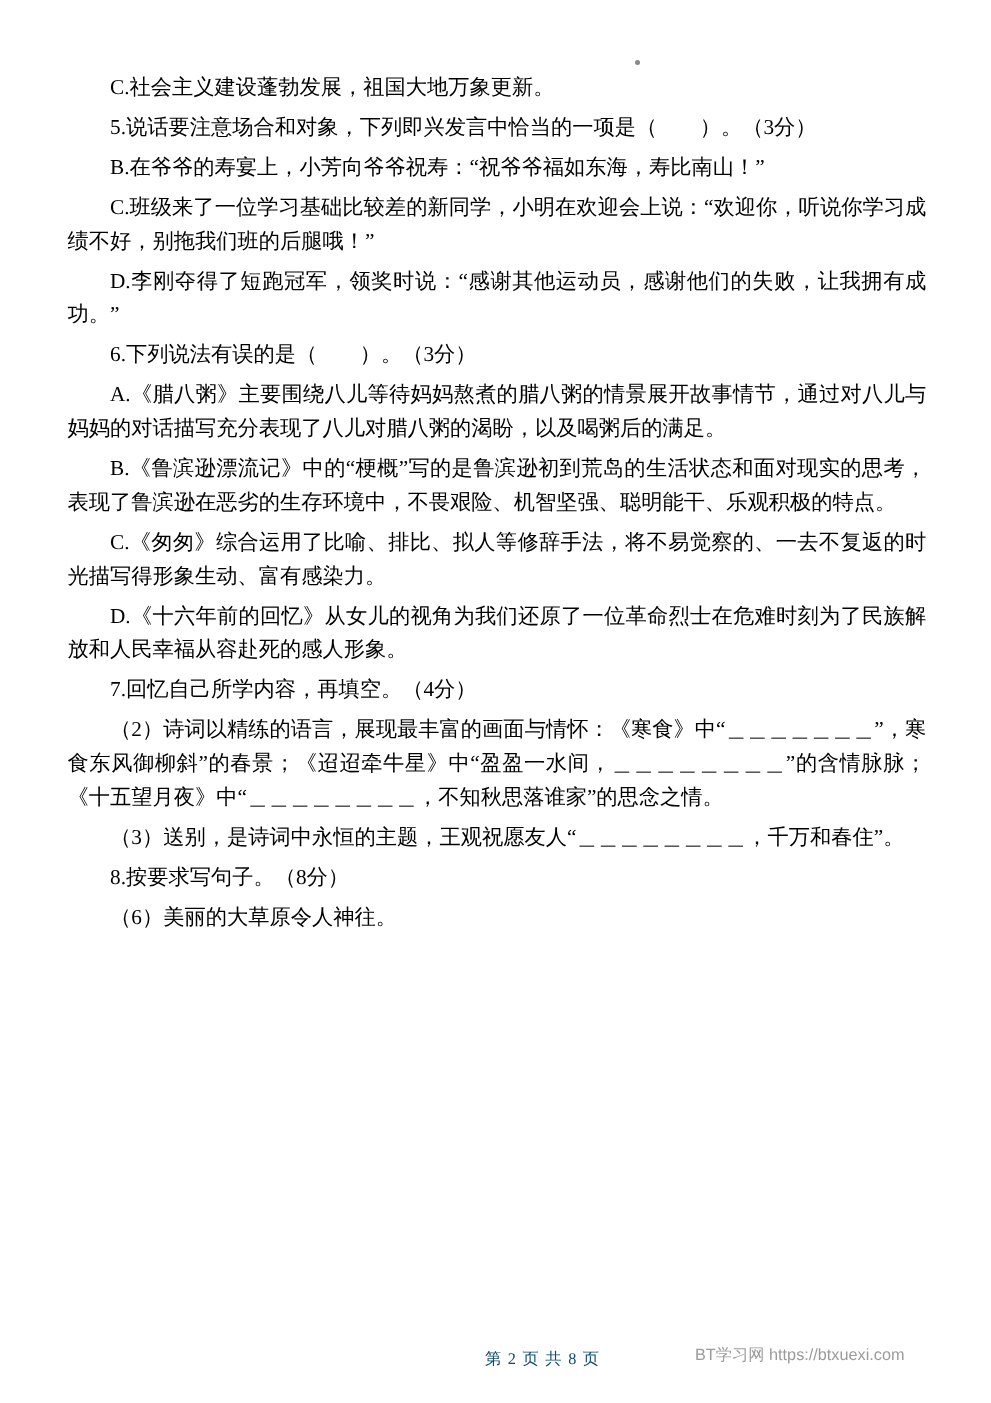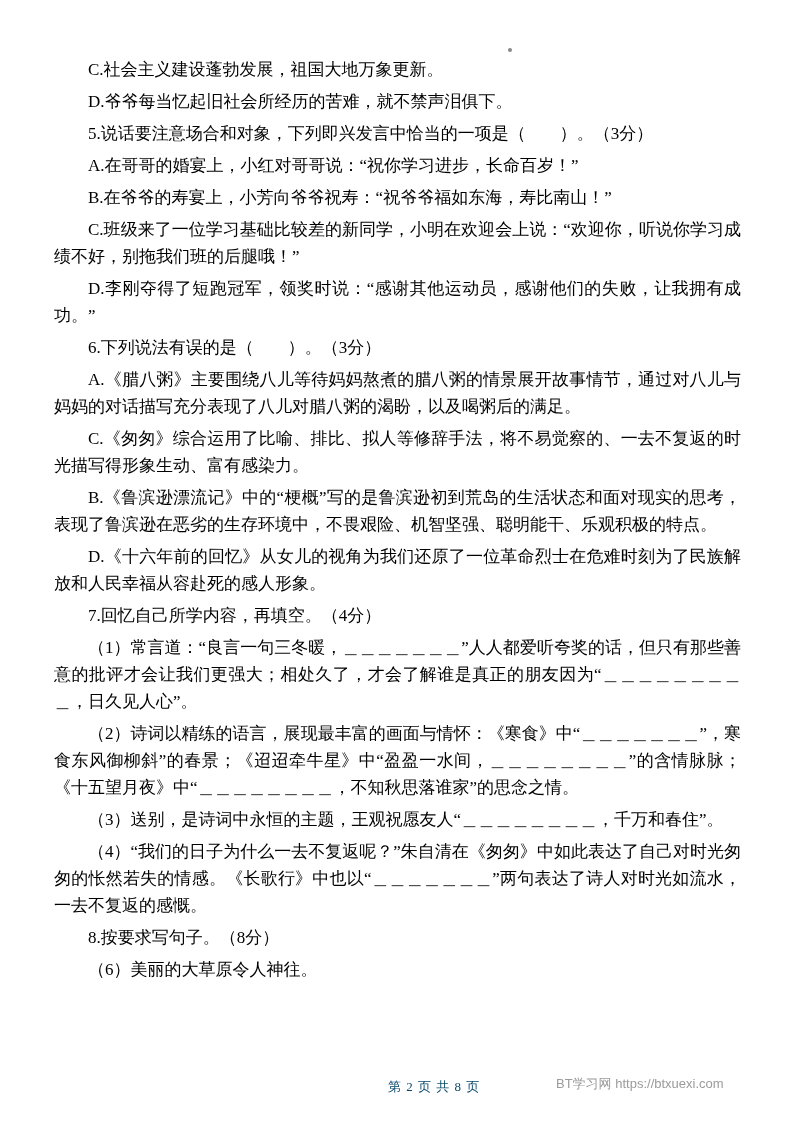--- a/index.html
+++ b/index.html
@@ -50,36 +50,32 @@
   }
 </style>
 </head>
 <body>
 
 <div class="page">
   <span class="artifact"></span>
 
   <div>
     <p class="para">C.社会主义建设蓬勃发展，祖国大地万象更新。</p>
-    <p class="para">D.爷爷每当忆起旧社会所经历的苦难，就不禁声泪俱下。</p>
     <p class="para">5.说话要注意场合和对象，下列即兴发言中恰当的一项是（　　）。（3分）</p>
-    <p class="para">A.在哥哥的婚宴上，小红对哥哥说：“祝你学习进步，长命百岁！”</p>
     <p class="para">B.在爷爷的寿宴上，小芳向爷爷祝寿：“祝爷爷福如东海，寿比南山！”</p>
     <p class="para">C.班级来了一位学习基础比较差的新同学，小明在欢迎会上说：“欢迎你，听说你学习成绩不好，别拖我们班的后腿哦！”</p>
     <p class="para">D.李刚夺得了短跑冠军，领奖时说：“感谢其他运动员，感谢他们的失败，让我拥有成功。”</p>
     <p class="para">6.下列说法有误的是（　　）。（3分）</p>
     <p class="para">A.《腊八粥》主要围绕八儿等待妈妈熬煮的腊八粥的情景展开故事情节，通过对八儿与妈妈的对话描写充分表现了八儿对腊八粥的渴盼，以及喝粥后的满足。</p>
+    <p class="para">B.《鲁滨逊漂流记》中的“梗概”写的是鲁滨逊初到荒岛的生活状态和面对现实的思考，表现了鲁滨逊在恶劣的生存环境中，不畏艰险、机智坚强、聪明能干、乐观积极的特点。</p>
     <p class="para">C.《匆匆》综合运用了比喻、排比、拟人等修辞手法，将不易觉察的、一去不复返的时光描写得形象生动、富有感染力。</p>
-    <p class="para">B.《鲁滨逊漂流记》中的“梗概”写的是鲁滨逊初到荒岛的生活状态和面对现实的思考，表现了鲁滨逊在恶劣的生存环境中，不畏艰险、机智坚强、聪明能干、乐观积极的特点。</p>
     <p class="para">D.《十六年前的回忆》从女儿的视角为我们还原了一位革命烈士在危难时刻为了民族解放和人民幸福从容赴死的感人形象。</p>
     <p class="para">7.回忆自己所学内容，再填空。（4分）</p>
-    <p class="para">（1）常言道：“良言一句三冬暖，＿＿＿＿＿＿＿”人人都爱听夸奖的话，但只有那些善意的批评才会让我们更强大；相处久了，才会了解谁是真正的朋友因为“＿＿＿＿＿＿＿＿＿，日久见人心”。</p>
     <p class="para">（2）诗词以精练的语言，展现最丰富的画面与情怀：《寒食》中“＿＿＿＿＿＿＿”，寒食东风御柳斜”的春景；《迢迢牵牛星》中“盈盈一水间，＿＿＿＿＿＿＿＿”的含情脉脉；《十五望月夜》中“＿＿＿＿＿＿＿＿，不知秋思落谁家”的思念之情。</p>
     <p class="para">（3）送别，是诗词中永恒的主题，王观祝愿友人“＿＿＿＿＿＿＿＿，千万和春住”。</p>
-    <p class="para">（4）“我们的日子为什么一去不复返呢？”朱自清在《匆匆》中如此表达了自己对时光匆匆的怅然若失的情感。《长歌行》中也以“＿＿＿＿＿＿＿”两句表达了诗人对时光如流水，一去不复返的感慨。</p>
     <p class="para">8.按要求写句子。（8分）</p>
     <p class="para">（6）美丽的大草原令人神往。</p>
   </div>
 
   <div>
     <span class="pageno">第 2 页 共 8 页</span>
     <span class="watermark">BT学习网 https://btxuexi.com</span>
   </div>
 </div>
 

